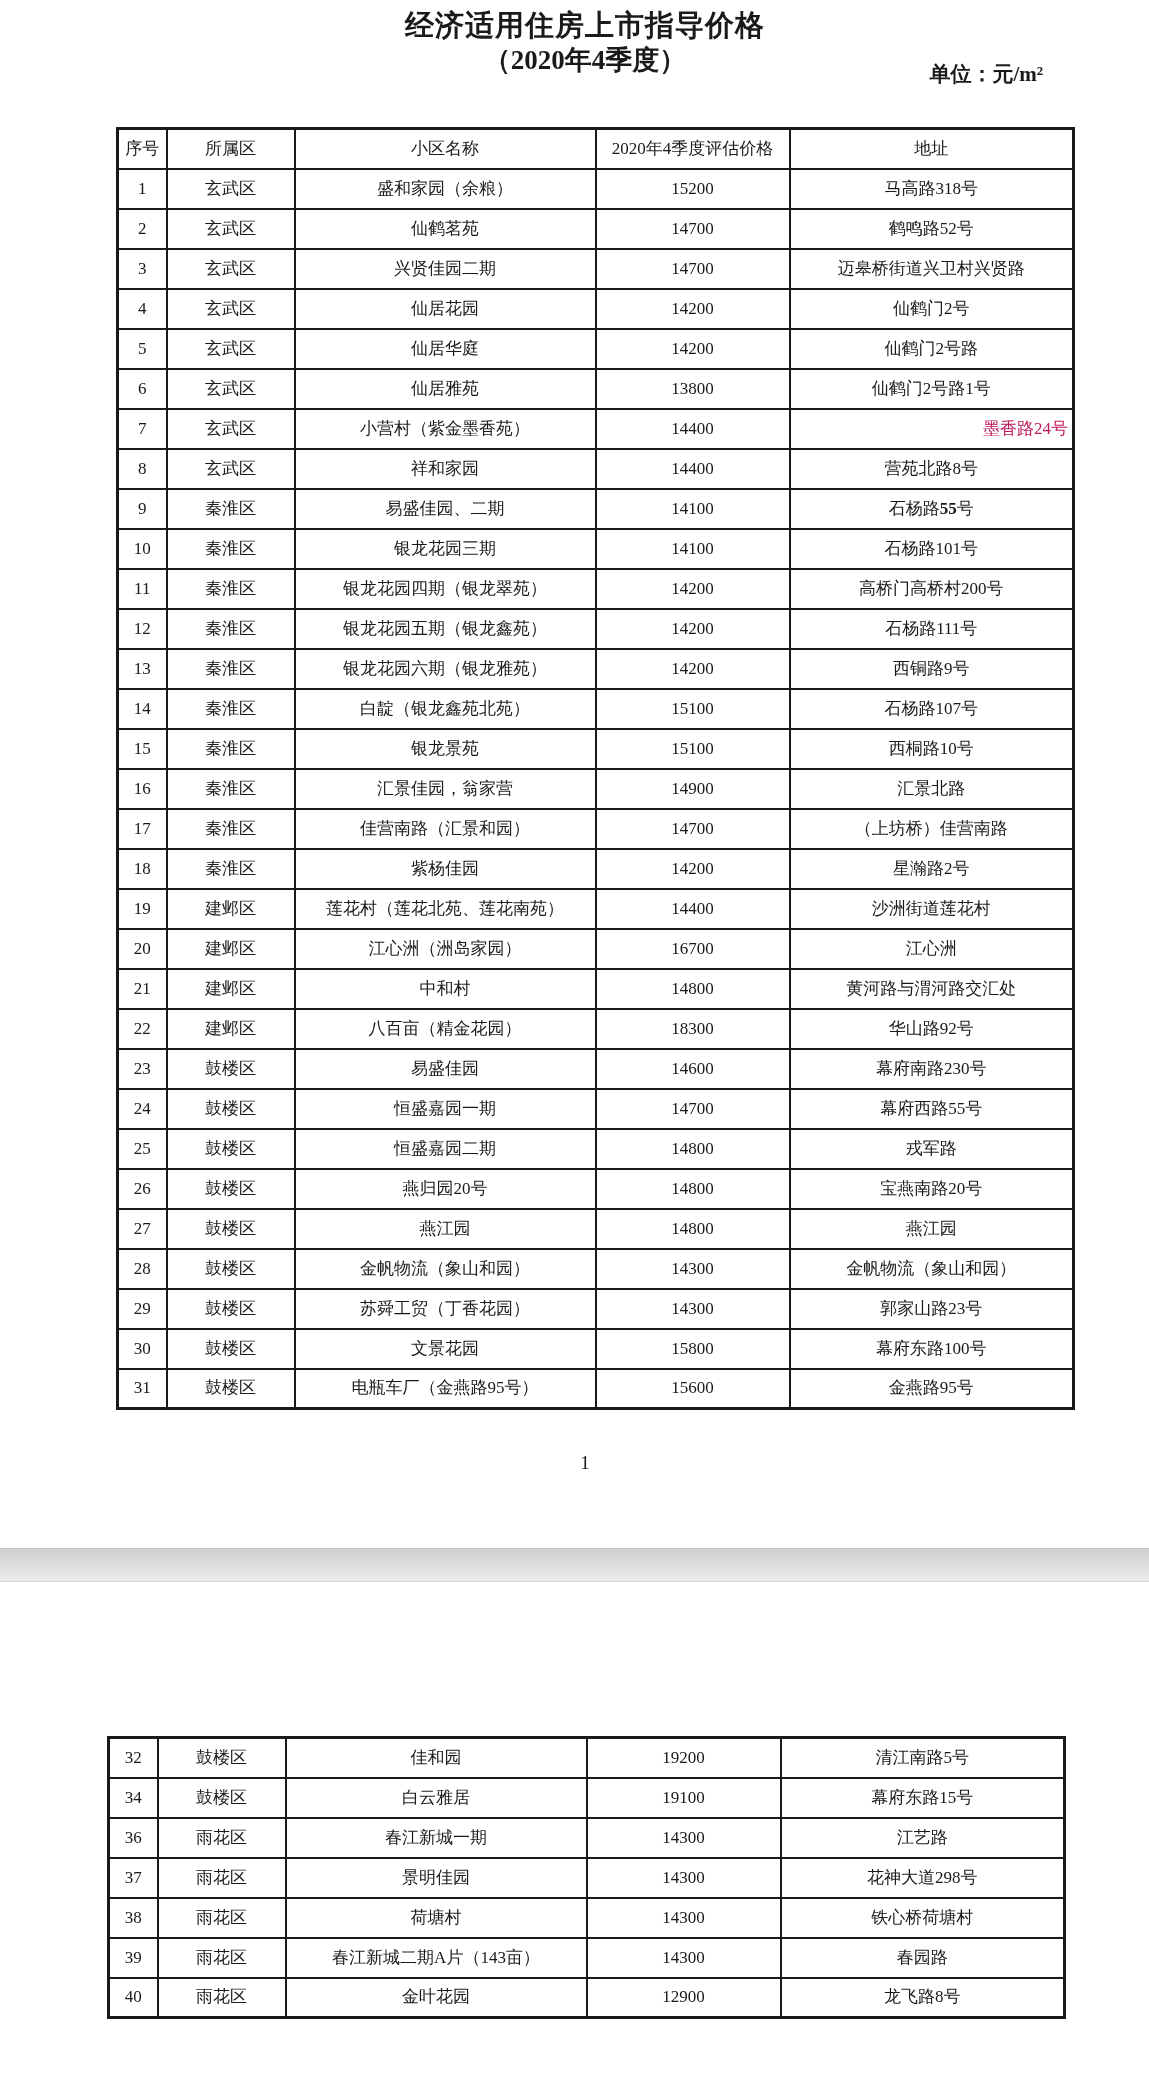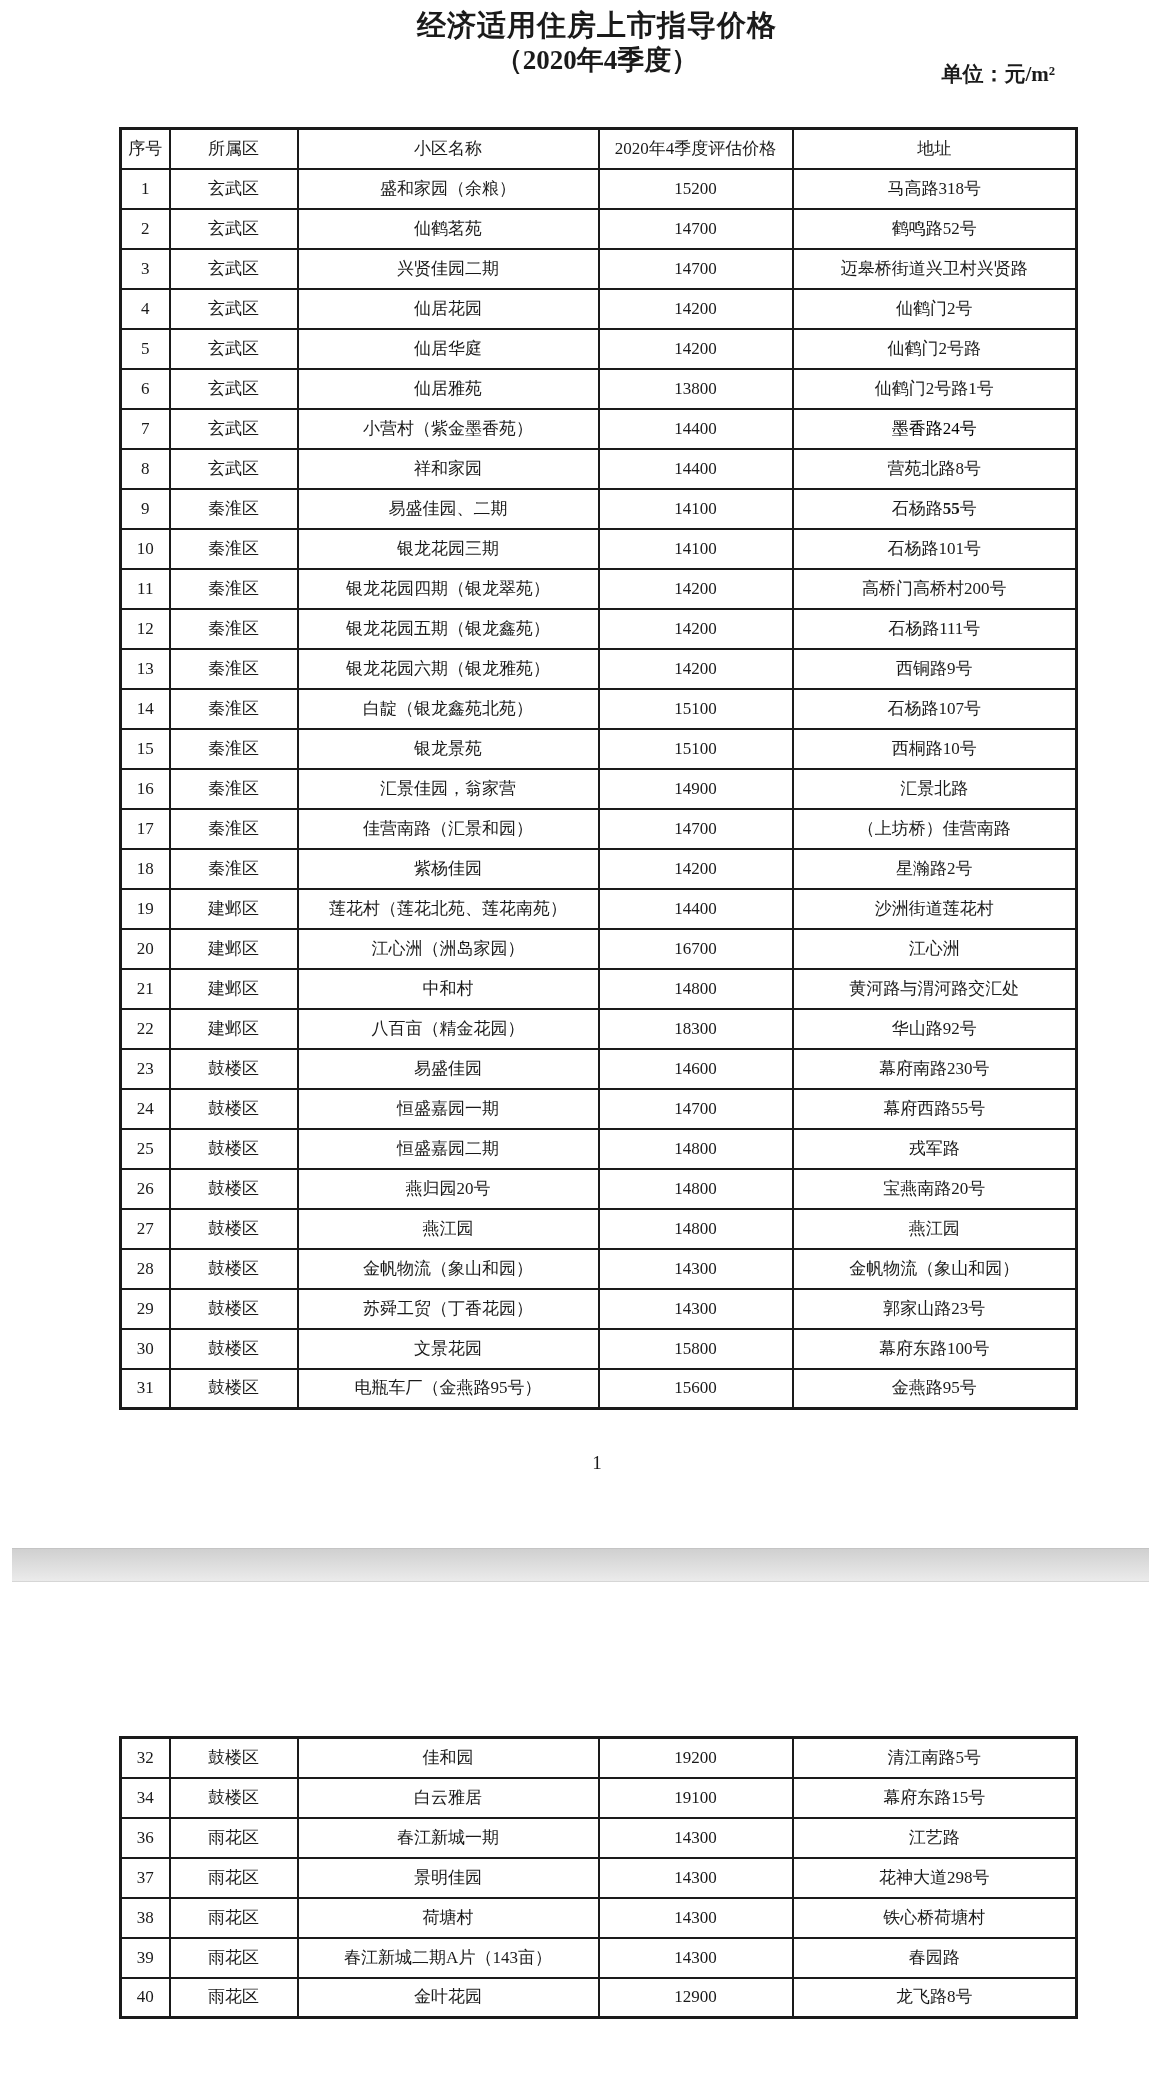--- a/index.html
+++ b/index.html
@@ -3,21 +3,21 @@
 <meta charset="utf-8">
 <style>
   html,body{margin:0;padding:0;}
   body{
     width:1149px;
     background:#ffffff;
     font-family:"Liberation Serif","DejaVu Serif",serif;
     color:#1a1a1a;
     -webkit-font-smoothing:antialiased;
   }
-  .sheet{position:relative;width:1016px;padding-left:12px;}
+  .sheet{position:relative;width:1016px;}
   .page{position:relative;width:1149px;background:#ffffff;overflow:hidden;}
   .page1{height:1548px;}
   .page2{height:504px;}
   .page-gap{
     height:32px;width:1149px;
     background:linear-gradient(180deg,#d0d0d0 0%,#dcdcdc 45%,#ebebeb 100%);
     border-top:1px solid #c4c4c4;
     border-bottom:1px solid #d6d6d6;
   }
   .doc-title{
@@ -32,34 +32,34 @@
     position:absolute;left:107px;width:956px;top:60px;
     text-align:right;padding-right:20px;box-sizing:border-box;
     font-size:21px;font-weight:bold;
   }
   table.price-table{
     position:absolute;left:107px;
     border-collapse:collapse;table-layout:fixed;
     width:956px;
     border:3px solid #1a1a1a;
   }
-  #t1{top:127px;}
+  #t1{top:127px;margin-left:9px;}
   #t2{top:154px;}
   .price-table th,.price-table td{
     border:2px solid #1a1a1a;
     height:40px;
     padding:1px 4px;
     box-sizing:border-box;
     text-align:center;vertical-align:middle;
     font-size:17px;font-weight:normal;
     line-height:1.15;
     overflow:hidden;white-space:nowrap;
   }
   .price-table th{font-weight:normal;white-space:normal;}
-  td.link{color:#000000;}
+  td.link{color:#be185d;text-align:right;}
   .page-number{
     position:absolute;left:107px;width:956px;top:1452px;
     text-align:center;font-size:19px;
   }
 </style>
 </head>
 <body>
 
 <div class="sheet">
 

